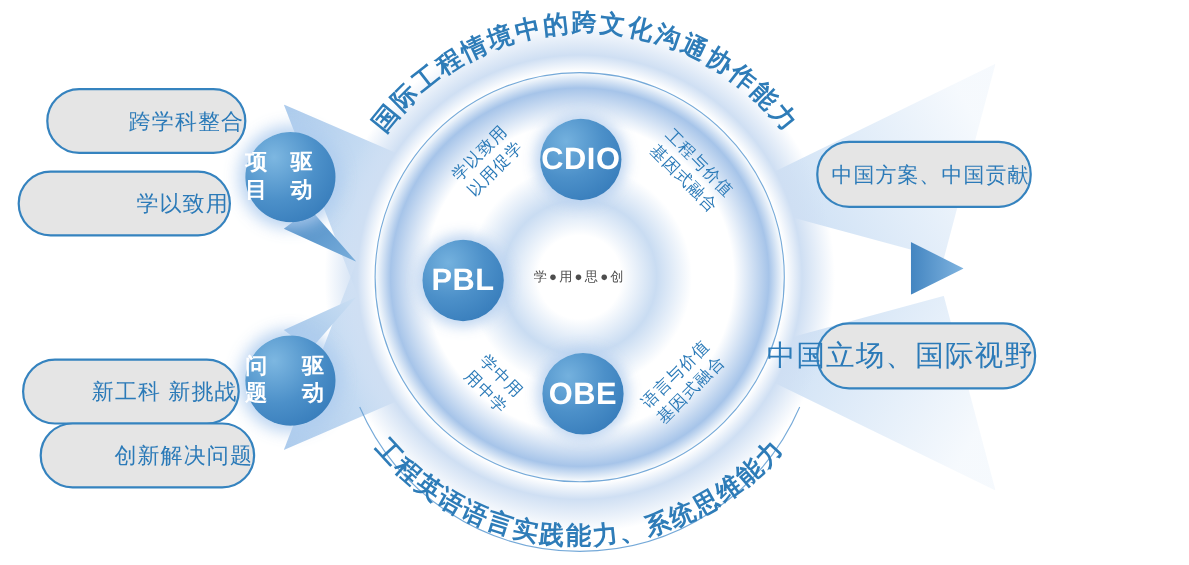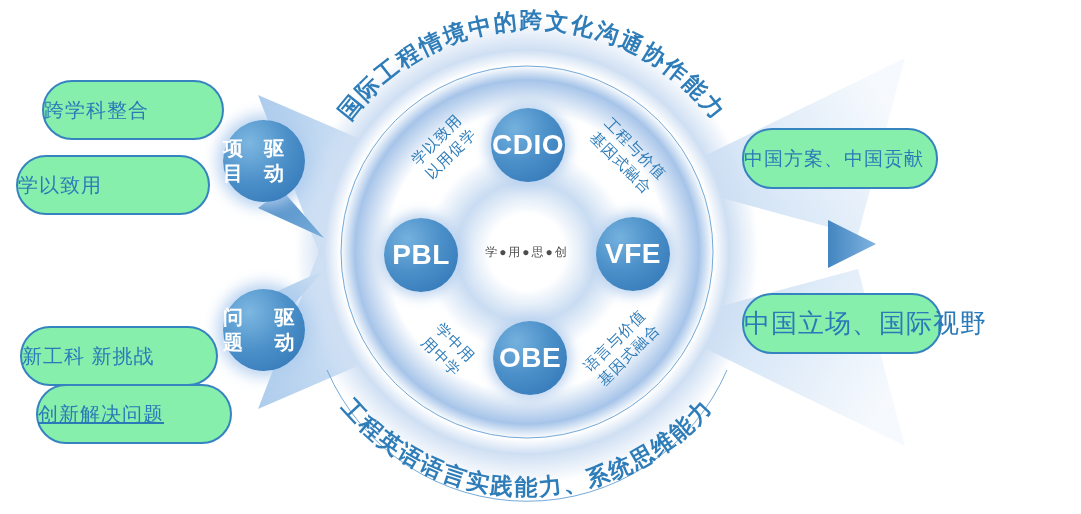--- a/index.html
+++ b/index.html
@@ -65,42 +65,42 @@
   }
   
   .bubble{
     position:absolute;z-index:6;width:82px;height:82px;border-radius:50%;
     display:flex;align-items:center;justify-content:center;
     background:radial-gradient(circle at 32% 28%,#7db7e1 0%,#4c90c9 48%,#2d73b4 100%);
     box-shadow:0 0 14px 6px rgba(175,205,238,.85);
     color:#fff;font-size:20px;font-weight:bold;line-height:1.25;letter-spacing:1px;
   }
   .bubble-project{left:223px;top:120px;}
-  .bubble-problem{left:223px;top:289px;gap:21px;}
+  .bubble-problem{left:223px;top:305px;gap:21px;}
   .bubble-value{left:756px;top:202px;}
   .tail{position:absolute;z-index:5;}
   .tail-project{left:255px;top:185px;width:75px;height:60px;
     clip-path:polygon(27px 5px,69px 53px,3px 23px);
     background:linear-gradient(135deg,#4586c1,#7fb2de);}
   .tail-problem{left:255px;top:265px;width:75px;height:60px;
     clip-path:polygon(27px 53px,69px 5px,3px 35px);
     background:linear-gradient(45deg,#9cc2e8,#cfe1f4);}
   .tail-value{left:825px;top:215px;width:55px;height:58px;
     clip-path:polygon(3px 5px,51px 29px,3px 53px);
     background:linear-gradient(90deg,#3f82bf,#85b8e2);}
   
   .pill{
-    position:absolute;z-index:6;border:2px solid #3583bf;border-radius:30px;background:#86efac;
-    display:flex;align-items:center;justify-content:flex-start;
+    position:absolute;z-index:6;border:2px solid #3583bf;border-radius:30px;background:#e5e5e5;
+    display:flex;align-items:center;justify-content:flex-end;
     color:#2b7ab8;font-size:20px;font-weight:500;letter-spacing:1px;white-space:nowrap;
   }
   .pill-tl1{left:42px;top:80px;width:178px;height:56px;}
   .pill-tl2{left:16px;top:155px;width:190px;height:56px;}
   .pill-bl1{left:20px;top:326px;width:194px;height:56px;}
-  .pill-bl2{left:36px;top:384px;width:192px;height:56px;text-decoration:underline;}
+  .pill-bl2{left:36px;top:384px;width:192px;height:56px;}
   .pill-rt{left:742px;top:128px;width:192px;height:57px;font-size:19px;}
   .pill-rb{left:742px;top:293px;width:196px;height:57px;font-size:26px;}
 </style>
 </head>
 <body>
 
 <div class="stage">
 
   <div class="beam beam-lt"></div>
   <div class="beam beam-lb"></div>
@@ -120,23 +120,20 @@
     <text class="arc-title" text-anchor="middle">
       <textPath href="#botArc" startOffset="50%">工程英语语言实践能力、系统思维能力</textPath>
     </text>
   </svg>
 
   <div class="node node-cdio">
       <span>CDIO</span>
     </div>
   <div class="node node-pbl">
       <span>PBL</span>
-    </div>
-  <div class="node node-vfe">
-      <span>VFE</span>
     </div>
   <div class="node node-obe">
       <span>OBE</span>
     </div>
 
   <div class="ann ann-tl">
     <div>学以致用</div>
     <div>以用促学</div>
   </div>
   <div class="ann ann-tr">

